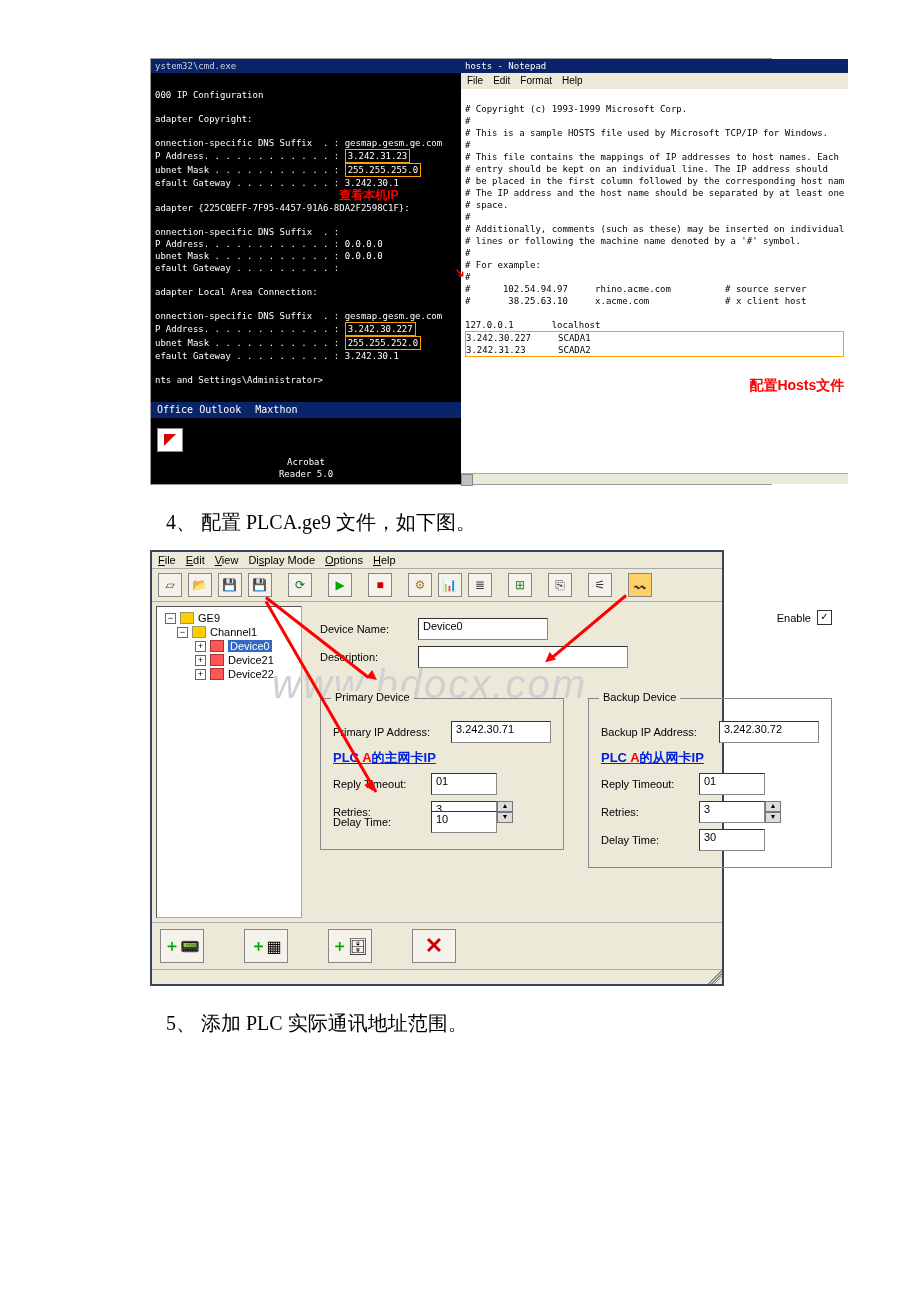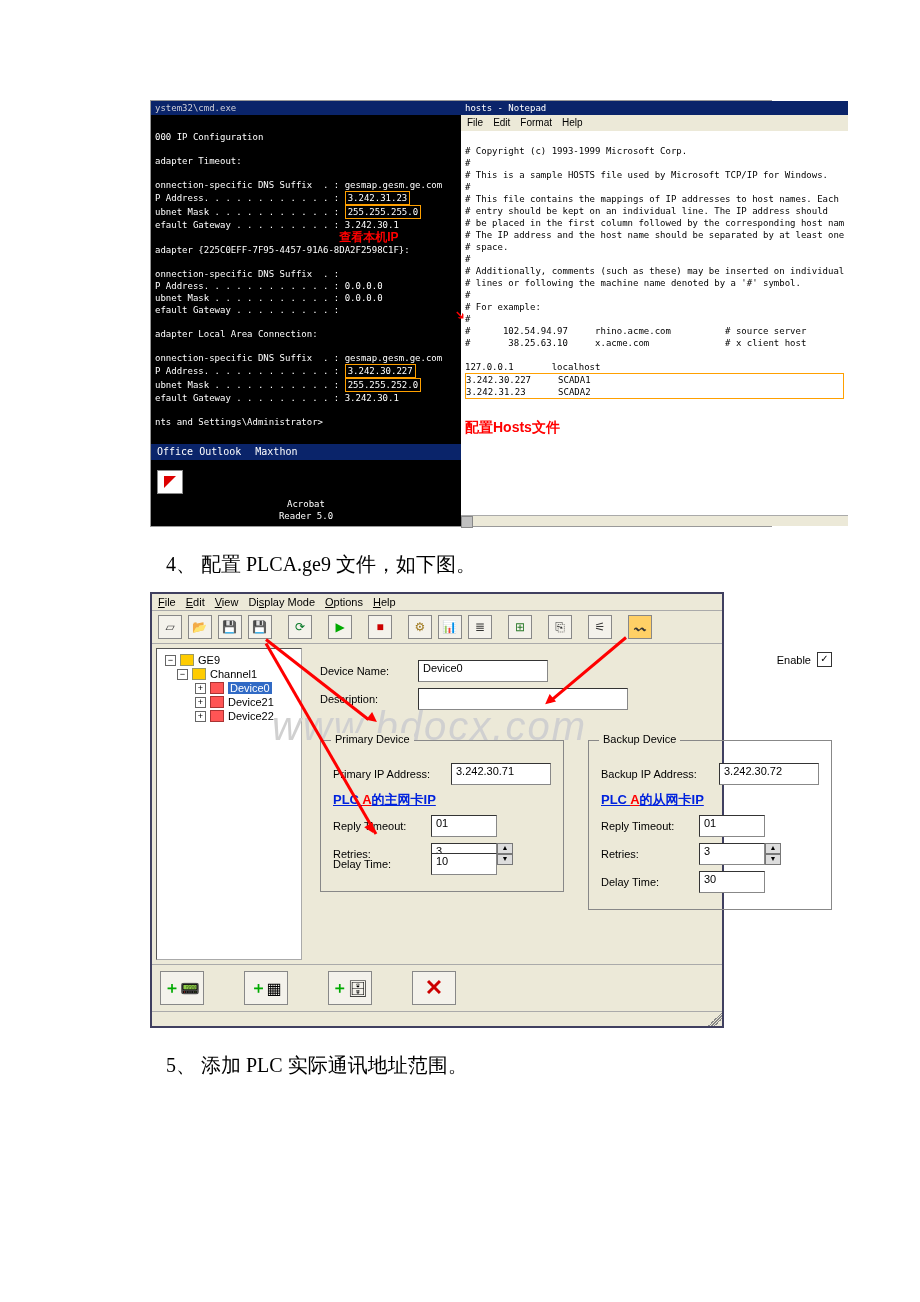--- a/index.html
+++ b/index.html
@@ -3,21 +3,21 @@
 <meta charset="utf-8">
 <style>
   body {
     margin: 0;
     padding: 0;
     background: #fff;
     font-family: "SimSun", "宋体", serif;
     width: 920px;
   }
   .page {
-    padding: 100px 150px 60px 150px;
+    padding: 58px 150px 60px 150px;
     box-sizing: border-box;
   }
   
   .screenshot1 {
     position: relative;
     width: 620px;
     border: 1px solid #999;
     display: flex;
     font-family: "Lucida Console", Consolas, monospace;
     font-size: 9px;
@@ -103,21 +103,21 @@
     white-space: pre;
     position: relative;
     flex: 1;
   }
   .np-body .hl { border: 1px solid #ffa000; }
   .np-red {
     color: #ff0000;
     font-family: "SimSun", sans-serif;
     font-size: 14px;
     font-weight: bold;
-    text-align: left;
+    text-align: right;
     padding: 10px 0 20px 0;
   }
   .np-scroll {
     height: 10px; background:#ece9d8; border-top:1px solid #aaa;
   }
   .np-scroll .thumb {
     display:inline-block; width:10px; height:10px; background:#c0c0c0; border:1px solid #888;
   }
   .arrow-red {
     position:absolute; color:#ff0000; font-size:18px; font-weight:bold;
@@ -268,21 +268,21 @@
 
   <div class="screenshot1">
 
     <div class="cmd-pane">
       <div class="cmd-title">
         <span class="ctext">ystem32\cmd.exe</span>
       </div>
       <div class="cmd-body">
 <span>000 IP Configuration</span>
 
-<span>adapter Timeout:</span>
+<span>adapter Copyright:</span>
 
 <span>onnection-specific DNS Suffix  . : gesmap.gesm.ge.com</span>
 <span>P Address. . . . . . . . . . . . :</span> <span class="highlight-box">3.242.31.23</span>
 <span>ubnet Mask . . . . . . . . . . . :</span> <span class="highlight-box">255.255.255.0</span>
 <span>efault Gateway . . . . . . . . . :</span> <span>3.242.30.1</span>
                                   <span class="red-label">查看本机IP</span>
 <span>adapter {225C0EFF-7F95-4457-91A6-8DA2F2598C1F}:</span>
 
 <span>onnection-specific DNS Suffix  . :</span>
 <span>P Address. . . . . . . . . . . . : 0.0.0.0</span>

